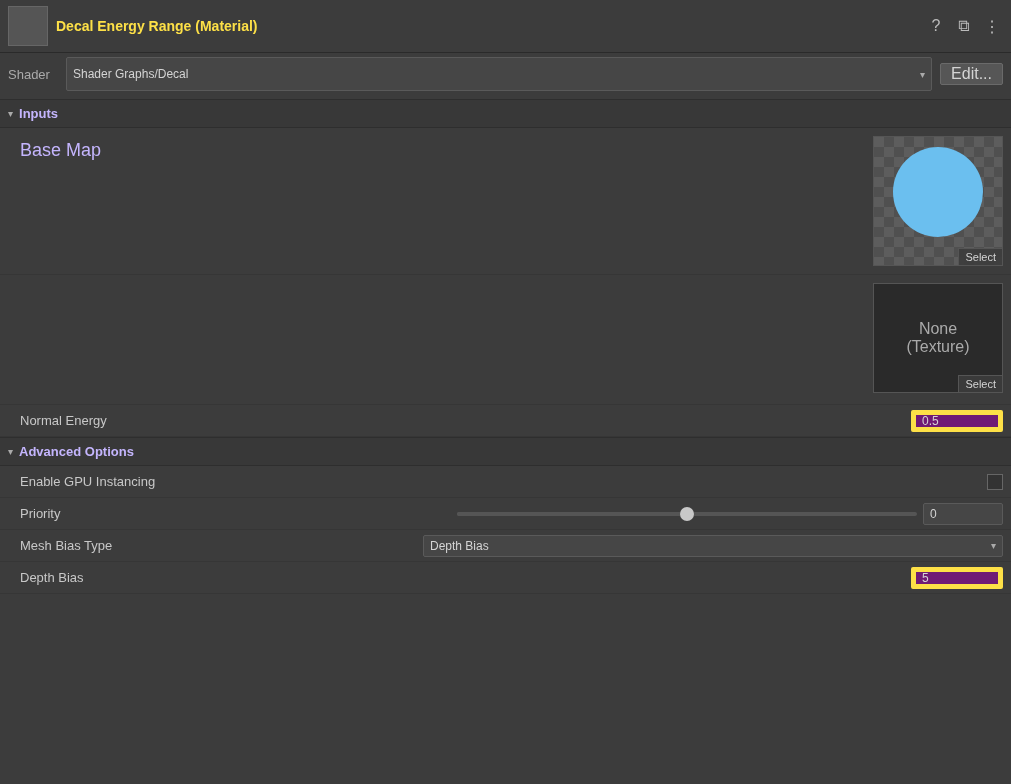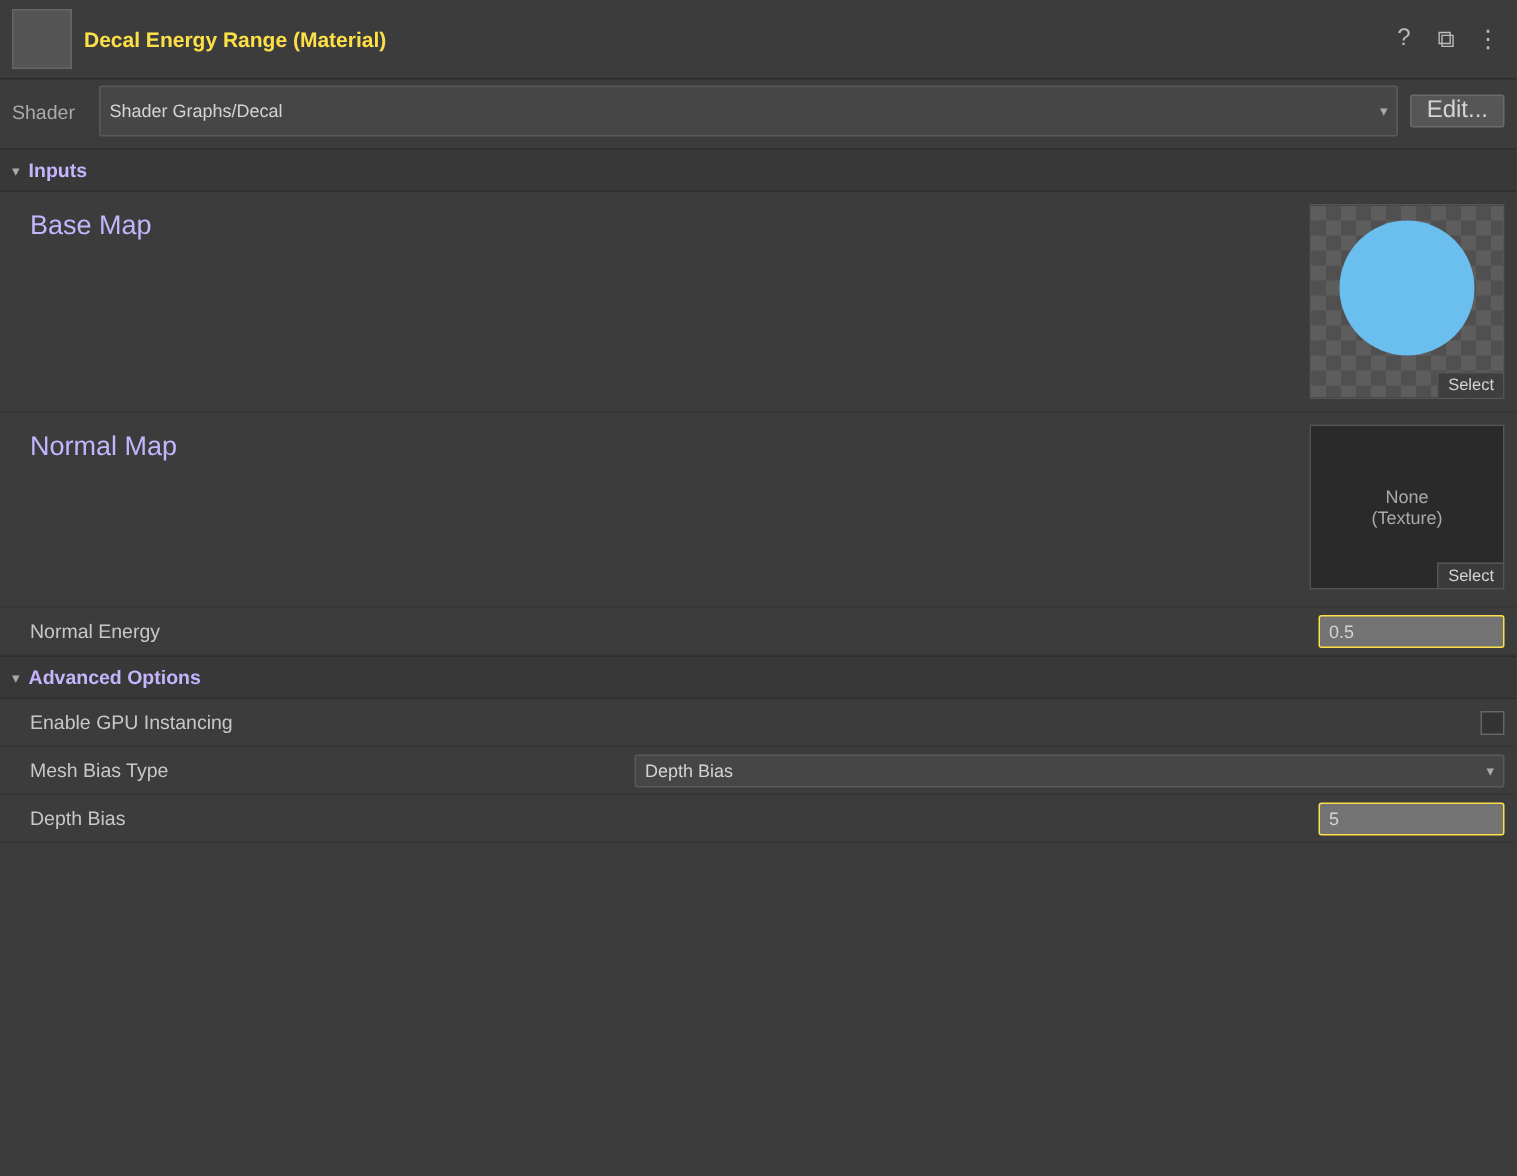--- a/index.html
+++ b/index.html
@@ -227,44 +227,44 @@
       position: relative;
       cursor: pointer;
       display: flex;
       flex-direction: column;
       align-items: center;
       justify-content: center;
     }
 
     .texture-none-label {
       color: #aaa;
-      font-size: 12px;
+      font-size: 16px;
       text-align: center;
       padding: 8px;
     }
 
     .texture-none-select-btn {
       position: absolute;
       bottom: 0;
       right: 0;
       background-color: rgba(60,60,60,0.9);
       color: #d4d4d4;
       font-size: 11px;
       padding: 2px 6px;
       border-top: 1px solid #555;
       border-left: 1px solid #555;
       cursor: pointer;
     }
 
     
     .number-input {
-      width: 124px;
-      height: 22px;
-      background-color: #737373;
-      border: 1px solid #fde047;
+      width: 92px;
+      height: 22px;
+      background-color: #701a75;
+      border: 5px solid #fde047;
       border-radius: 2px;
       color: #d4d4d4;
       font-size: 12px;
       padding: 0 6px;
       text-align: left;
     }
 
     
     .custom-checkbox {
       width: 16px;
@@ -410,21 +410,20 @@
           <div class="texture-preview-basemap">
             <div class="texture-bg-checker"></div>
             <div class="texture-circle"></div>
           </div>
           <div class="texture-select-btn">Select</div>
         </div>
       </div>
     </div>
 
     <div class="prop-row-tall">
-      <div class="prop-label-tall">Normal Map</div>
       <div class="prop-control-tall">
         <div class="texture-selector-none">
           <div class="texture-none-label">None<br>(Texture)</div>
           <div class="texture-none-select-btn">Select</div>
         </div>
       </div>
     </div>
 
     <div class="prop-row">
       <div class="prop-label">Normal Energy</div>
@@ -442,20 +441,30 @@
 
   <div class="properties-area">
 
     <div class="prop-row">
       <div class="prop-label">Enable GPU Instancing</div>
       <div class="prop-control">
         <div class="custom-checkbox"></div>
       </div>
     </div>
 
+    <div class="prop-row">
+      <div class="prop-label">Priority</div>
+      <div class="slider-container">
+        <div class="slider-track">
+          <div class="slider-fill" style="width: 50%"></div>
+          <div class="slider-thumb"></div>
+        </div>
+        <input class="slider-value" type="text" value="0" style="">
+      </div>
+    </div>
 
     <div class="prop-row">
       <div class="prop-label">Mesh Bias Type</div>
       <div class="prop-control">
         <div class="prop-dropdown">
           <span>Depth Bias</span>
           <span class="prop-dropdown-arrow">▾</span>
         </div>
       </div>
     </div>

